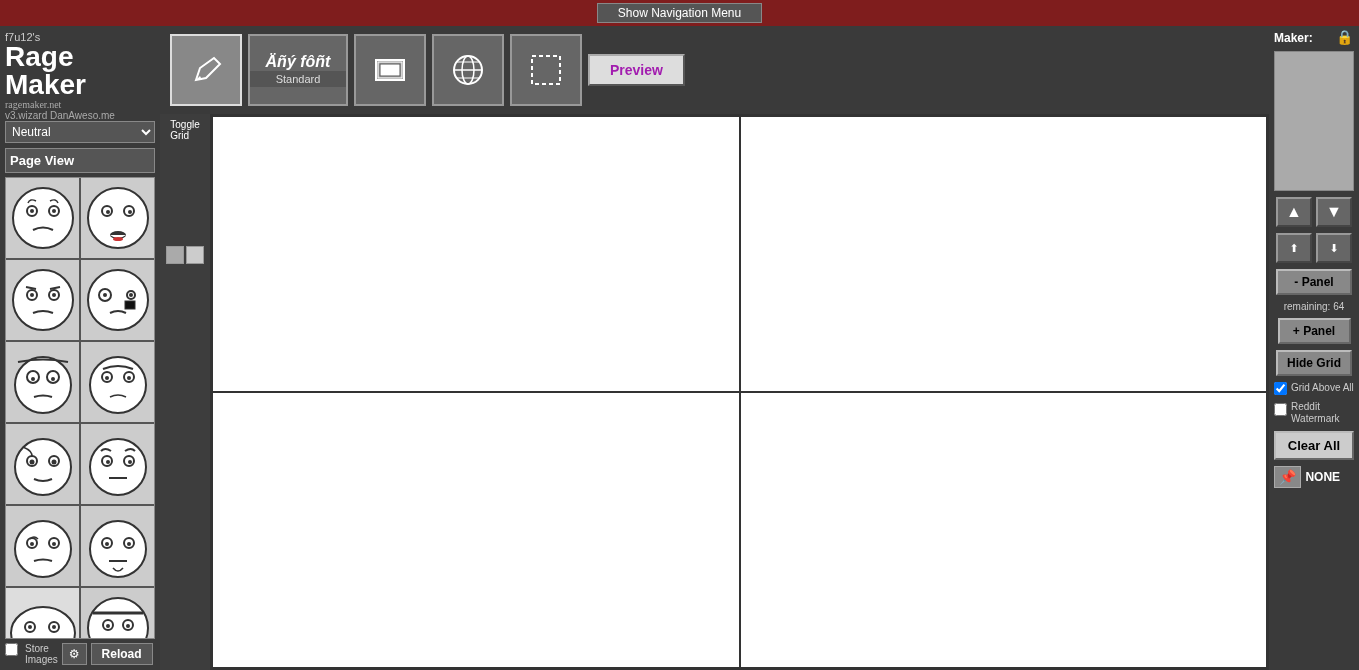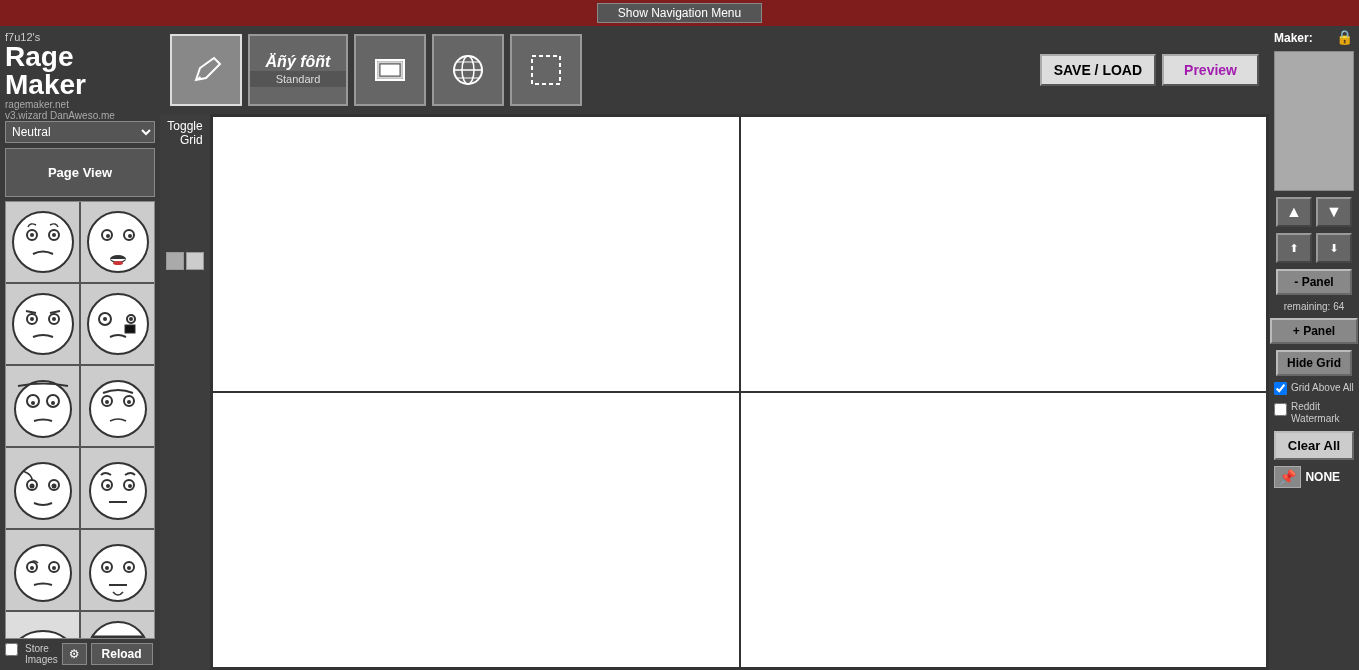--- a/index.html
+++ b/index.html
@@ -60,43 +60,44 @@
     #title-maker {
       font-size: 28px;
       font-weight: bold;
       color: #fff;
       font-family: 'Impact', Arial Black, sans-serif;
       line-height: 1;
     }
     #title-site {
       font-size: 10px;
       color: #aaa;
+      font-family: Liberation Serif, serif;
     }
     #title-version {
       font-size: 10px;
       color: #aaa;
     }
 
     #mood-select {
       width: 100%;
       background: #555;
       color: #fff;
       border: 1px solid #888;
       margin-bottom: 5px;
       font-size: 12px;
       padding: 2px;
     }
 
     #page-view-label {
-      text-align: center;
+      text-align: left;
       background: #555;
       color: #fff;
       font-size: 13px;
       font-weight: bold;
-      padding: 16px;
+      padding: 4px;
       border: 1px solid #888;
       margin-bottom: 4px;
     }
 
     #faces-grid {
       display: grid;
       grid-template-columns: 1fr 1fr;
       gap: 2px;
       flex: 1;
       overflow-y: auto;
@@ -247,23 +248,23 @@
     #toggle-grid-area {
       width: 50px;
       display: flex;
       flex-direction: column;
       align-items: center;
       padding-top: 5px;
       background: #3d3d3d;
       gap: 5px;
     }
     #toggle-grid-label {
-      font-size: 12px;
-      color: #fff;
-      text-align: right;
+      font-size: 10px;
+      color: #fff;
+      text-align: left;
       writing-mode: horizontal-tb;
     }
     #panel-size-btns {
       display: flex;
       gap: 2px;
       margin-top: 100px;
     }
     .panel-size-btn {
       background: #666;
       border: 1px solid #999;
@@ -355,21 +356,21 @@
       text-align: center;
     }
     #remaining-label {
       font-size: 10px;
       color: #ccc;
     }
     #plus-panel-btn {
       background: #888;
       border: 2px outset #bbb;
       color: #000;
-      width: 88px;
+      width: 73px;
       padding: 4px 0;
       font-size: 12px;
       font-weight: bold;
       cursor: pointer;
       text-align: center;
     }
     #hide-grid-btn {
       background: #888;
       border: 2px outset #bbb;
       color: #000;
@@ -645,21 +646,20 @@
           <line x1="6" y1="26" x2="30" y2="26" stroke="white" stroke-width="1"></line>
         </svg>
       </button>
 
       <button class="tool-btn tool-btn-large">
         <svg id="select-icon-svg" viewBox="0 0 36 36" xmlns="http://www.w3.org/2000/svg">
           <rect x="4" y="4" width="28" height="28" fill="none" stroke="white" stroke-width="2" stroke-dasharray="4,3"></rect>
         </svg>
       </button>
 
-      <button id="save-load-btn">SAVE / LOAD</button>
       <button id="preview-btn">Preview</button>
     </div>
 
     <div id="canvas-row">
 
       <div id="toggle-grid-area">
         <span id="toggle-grid-label">Toggle<br>Grid</span>
         <div id="panel-size-btns">
           <div class="panel-size-btn" style="background:#aaa;"></div>
           <div class="panel-size-btn" style="background:#ccc;"></div>

